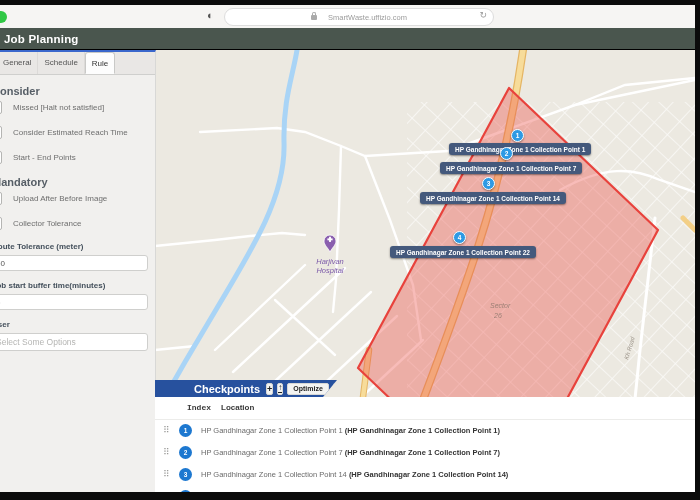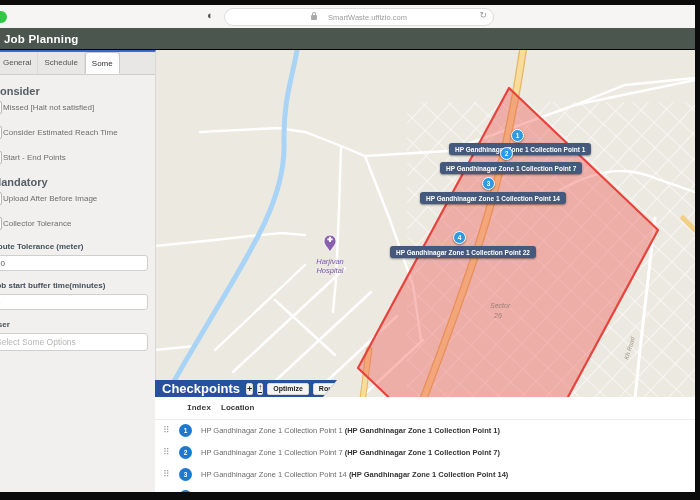--- a/index.html
+++ b/index.html
@@ -29,41 +29,41 @@
          border-top:2px solid #3a67cc;border-right:1px solid #d8d8d6;overflow:hidden;}
   .tabbar{height:22px;background:#e9e7e5;border-bottom:1px solid #cfcfcd;display:flex;align-items:stretch;}
   .tab{margin-left:0;padding:0 6px;font-size:8px;color:#555;line-height:22px;border-right:1px solid #dcdad8;}
   .tab:first-child{margin-left:-3px;}
   .tab.active{background:#fdfdfd;border:1px solid #c9c9c7;border-bottom:1px solid #fdfdfd;
               border-radius:3px 3px 0 0;color:#333;}
   .pcontent{padding:4px 8px 0 0;}
   .pheading{font-size:11px;font-weight:bold;color:#565e66;margin:6px 0 4px -8px;}
   .cbrow{display:flex;align-items:center;margin:0 0 12px -11px;}
   .cbbox{width:11px;height:11px;background:#fff;border:1px solid #b5b5b3;border-radius:2px;flex:0 0 auto;}
-  .cblabel{font-size:8px;color:#6e6e6e;margin-left:1px;white-space:nowrap;}
+  .cblabel{font-size:8px;color:#6e6e6e;margin-left:11px;white-space:nowrap;}
   .fieldlabel{font-size:8px;font-weight:bold;color:#44505c;margin:10px 0 4px -8px;white-space:nowrap;}
   .pinput{display:block;box-sizing:border-box;margin-left:-12px;width:160px;height:16px;background:#fff;
           border:1px solid #cfcfcd;border-radius:3px;font-size:8px;color:#555;padding:0 0 0 7px;
           font-family:"Liberation Sans",sans-serif;}
   .pinput.select{height:18px;}
   .pinput::placeholder{color:#b5b5b3;font-size:8.5px;}
 
   
   .map{position:absolute;left:155px;top:50px;width:540px;height:447px;background:#ece9e1;font-style:italic;}
   .tooltip{position:absolute;background:#44597c;color:#fff;font-size:6.5px;font-weight:bold;
            padding:2.5px 6px;border-radius:3px;white-space:nowrap;box-shadow:0 1px 2px rgba(0,0,0,.45);}
   .marker{position:absolute;width:13px;height:13px;border-radius:50%;background:#2e9ae4;border:1.5px solid #fff;
           box-sizing:border-box;color:#fff;font-size:6.5px;font-weight:bold;display:flex;align-items:center;
           justify-content:center;box-shadow:0 1px 2px rgba(0,0,0,.4);}
 
   
   .cpbar{position:absolute;left:155px;top:380px;width:182px;height:17px;background:#27519e;
          clip-path:polygon(0 0,100% 0,calc(100% - 14px) 100%,0 100%);
          display:flex;align-items:center;gap:4px;padding-left:7px;box-sizing:border-box;}
-  .cptitle{color:#fff;font-size:13px;font-weight:bold;margin-right:2px;}
+  .cptitle{color:#fff;font-size:11px;font-weight:bold;margin-right:2px;margin-left:32px;}
   .cpbtn{height:12px;background:#f4f4f2;border:1px solid #d8d8d6;border-radius:2px;font-size:7px;
          font-weight:bold;color:#222;display:flex;align-items:center;justify-content:center;padding:0 5px;
          box-sizing:border-box;}
   .cpbtn.icon{width:14px;padding:0;font-size:9px;}
   .upglyph{font-size:8px;line-height:8px;border-bottom:1px solid #222;padding-bottom:0px;}
 
   
   .cptable{position:absolute;left:155px;top:397px;width:540px;height:95px;background:#fff;overflow:hidden;}
   .thead{position:absolute;left:0;top:0;width:100%;height:22px;border-bottom:1px solid #ececea;}
   .th{position:absolute;top:6px;font-size:8px;font-weight:bold;color:#3a3a3a;}
@@ -167,21 +167,21 @@
 
   <div class="marker" style="left:511px;top:129px;">1</div>
   <div class="marker" style="left:500px;top:147px;">2</div>
   <div class="marker" style="left:482px;top:177px;">3</div>
   <div class="marker" style="left:453px;top:231px;">4</div>
 
   <div class="panel">
     <div class="tabbar">
       <div class="tab">General</div>
       <div class="tab">Schedule</div>
-      <div class="tab active">Some</div>
+      <div class="tab active">Rule</div>
     </div>
     <div class="pcontent">
       <div class="pheading">Consider</div>
       <div class="cbrow">
         <span class="cbbox"></span>
         <span class="cblabel">Missed [Halt not satisfied]</span>
       </div>
       <div class="cbrow">
         <span class="cbbox"></span>
         <span class="cblabel">Consider Estimated Reach Time</span>

